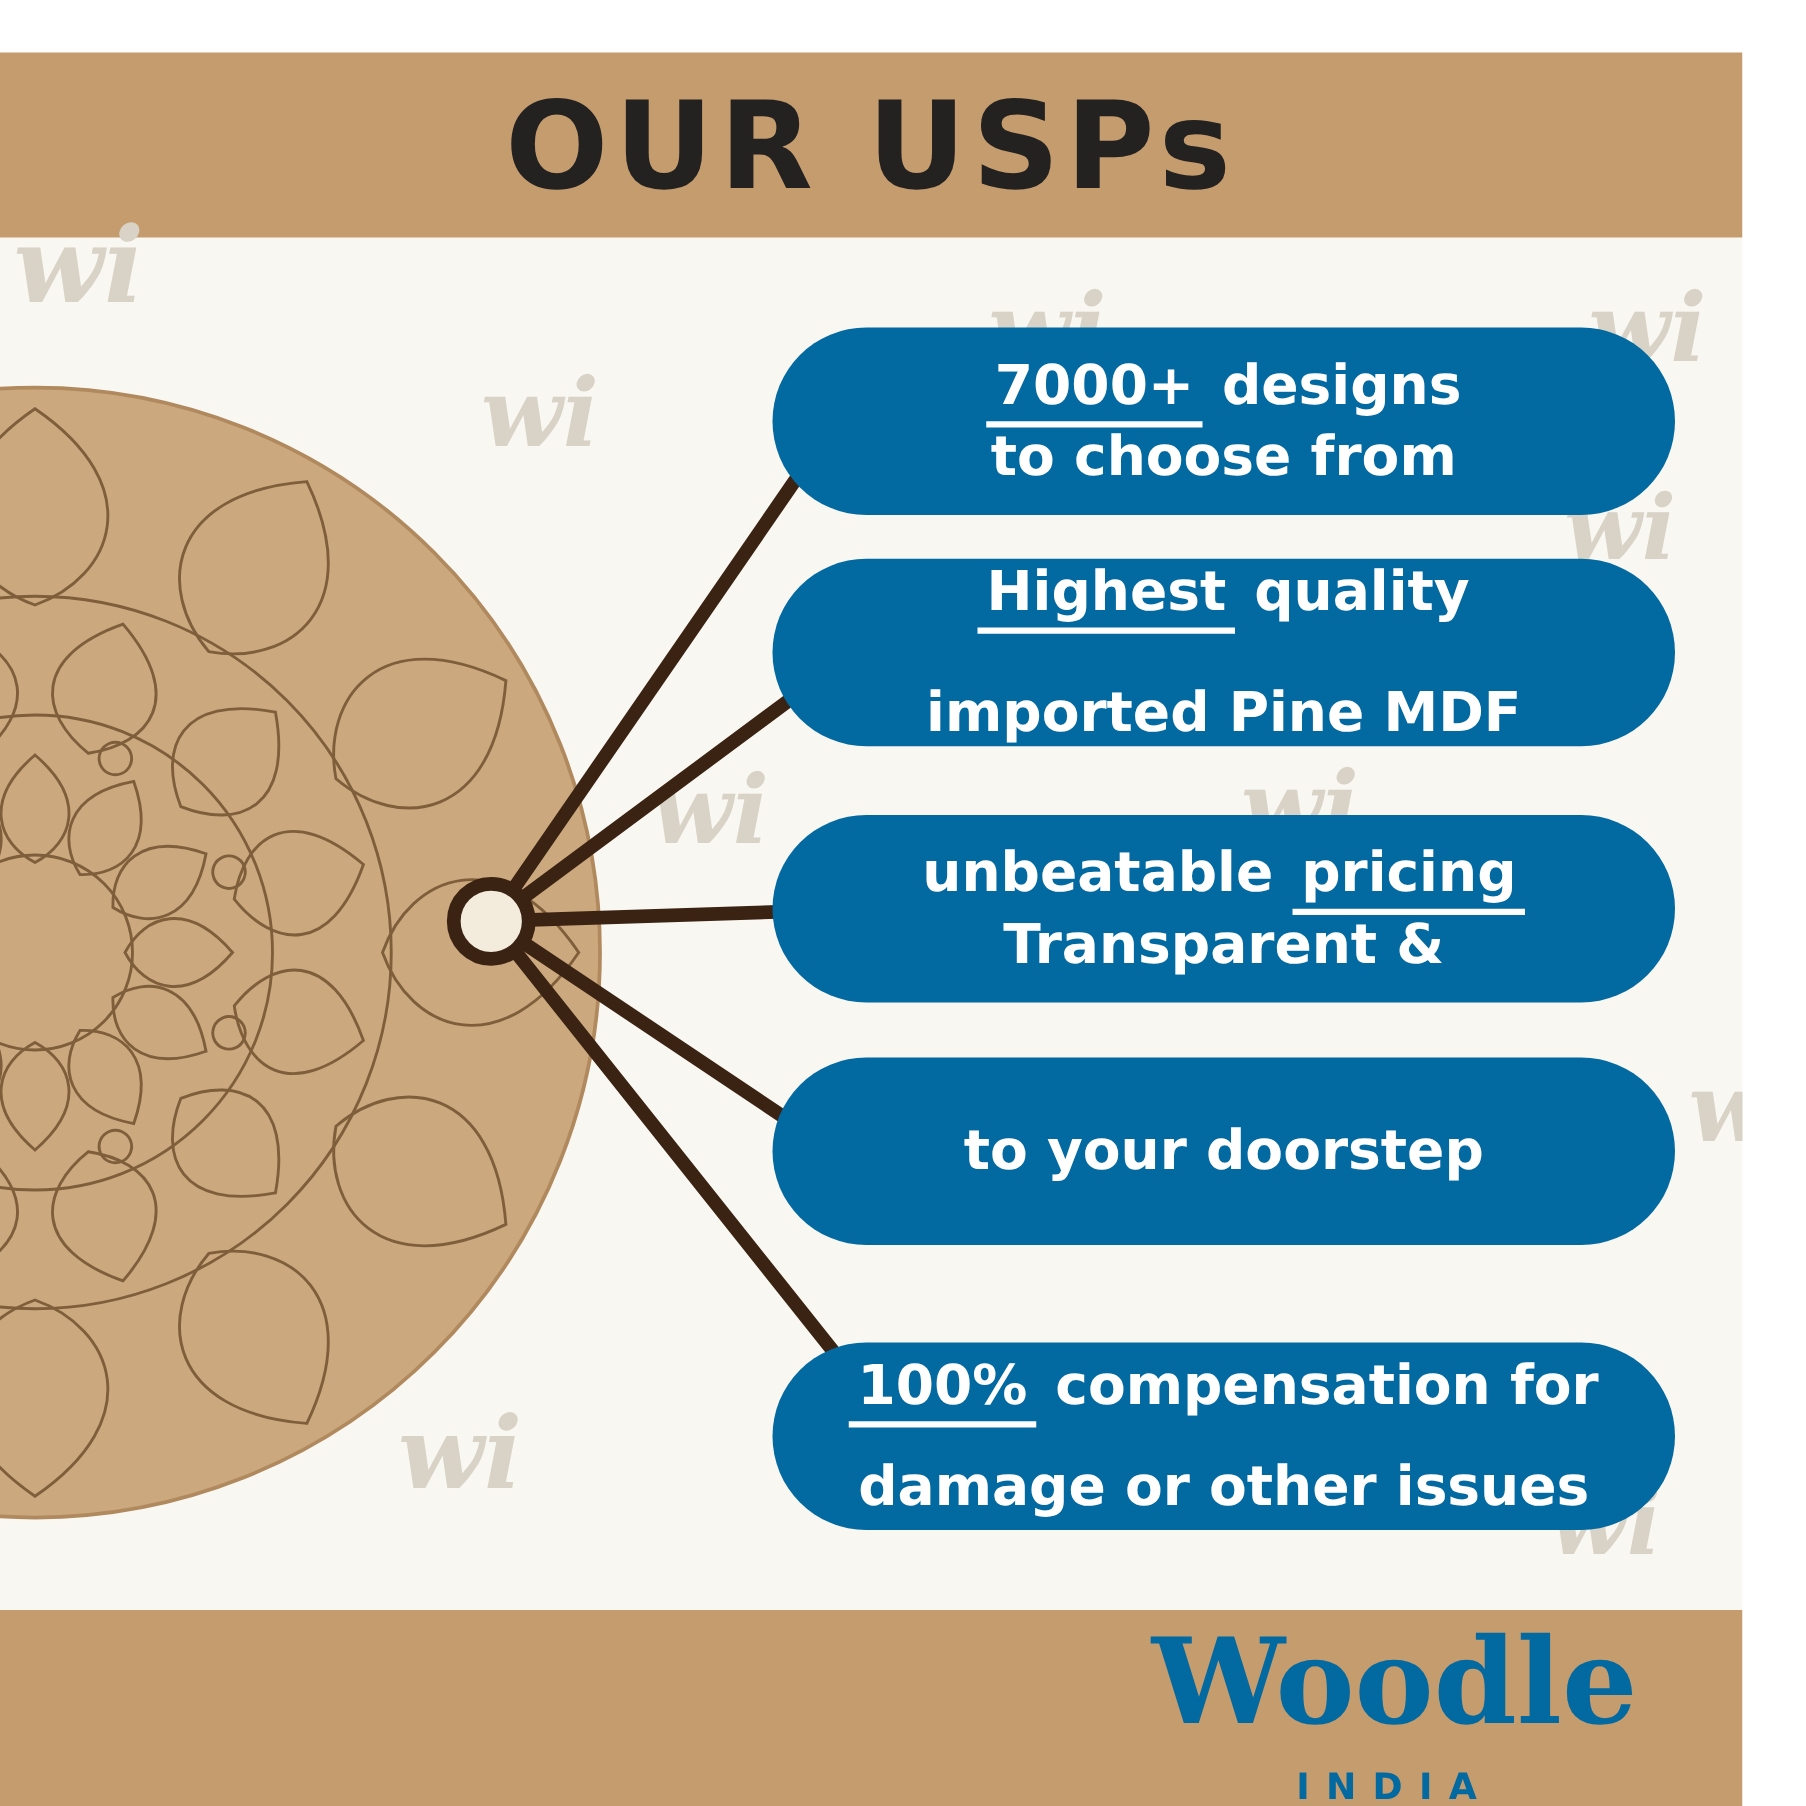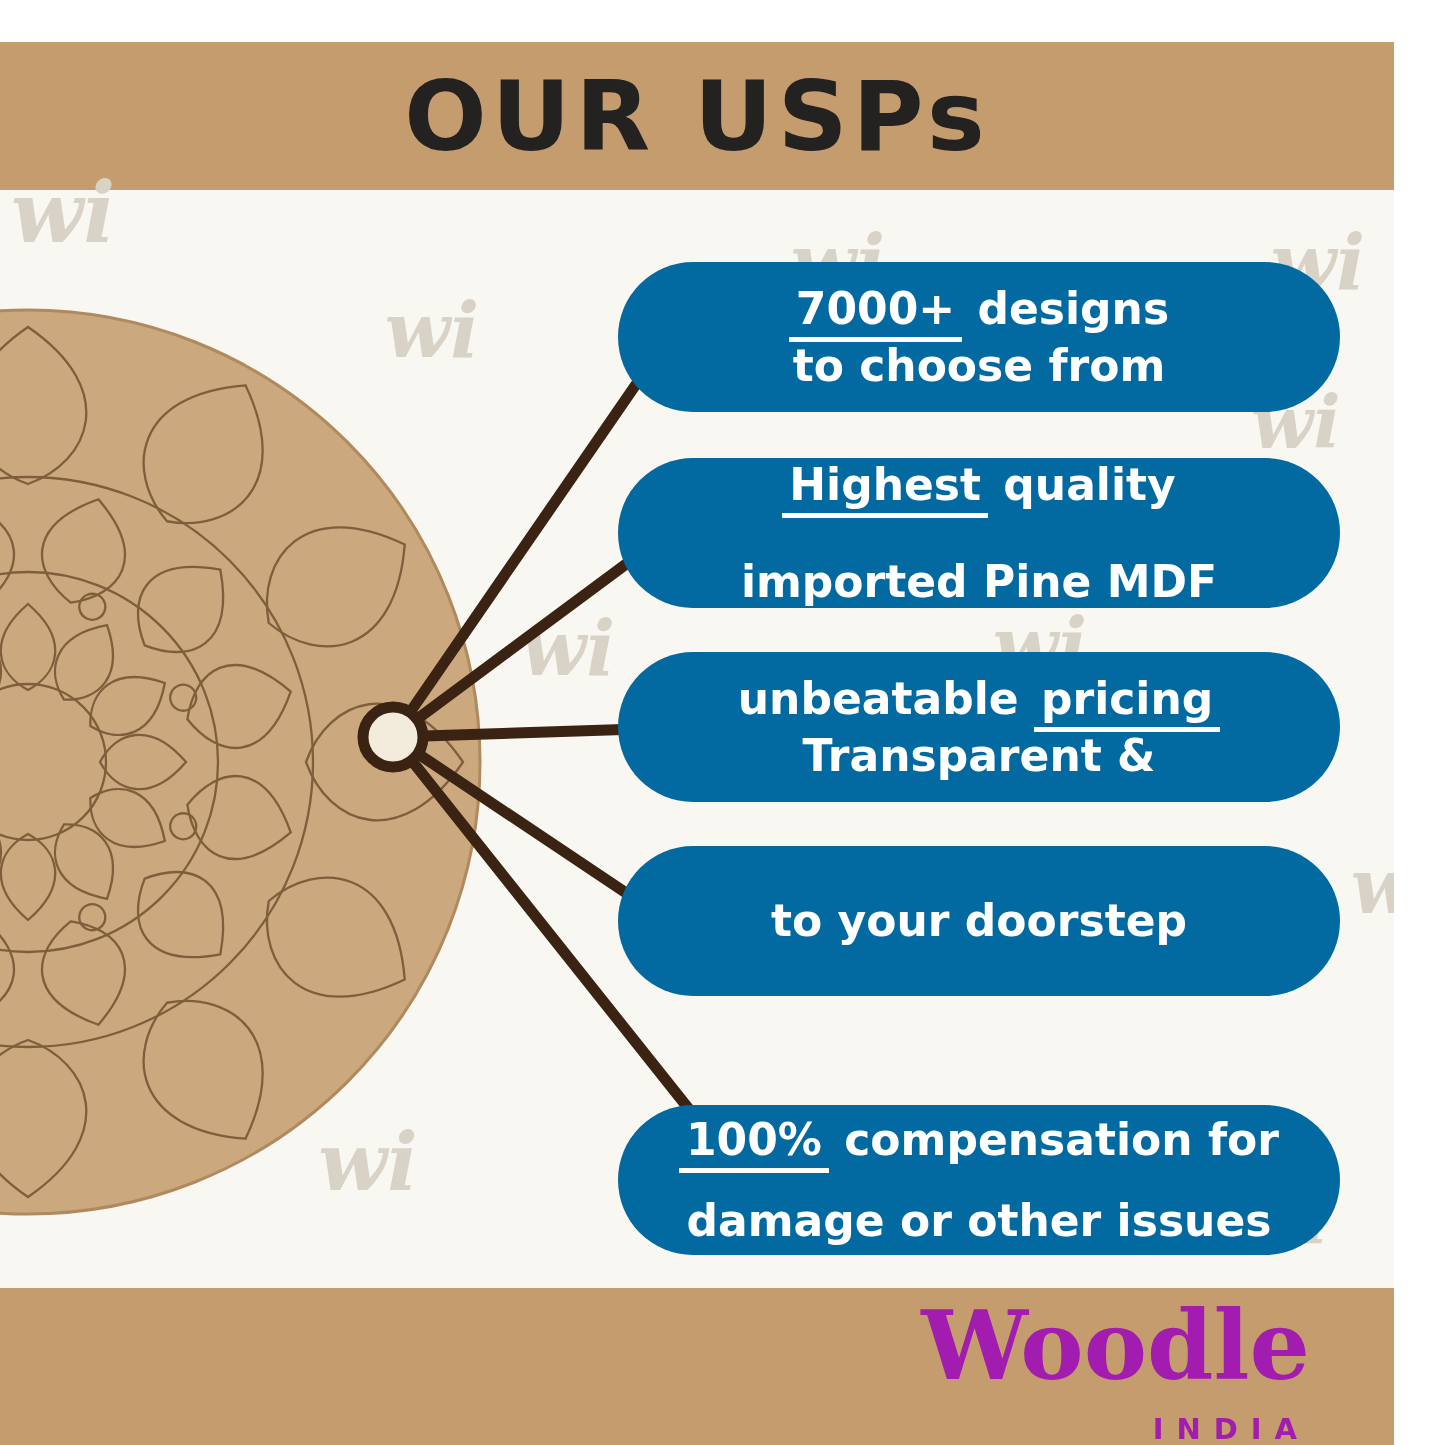--- a/index.html
+++ b/index.html
@@ -7,21 +7,21 @@
   .band{position:absolute;left:0;width:100%;background:#C59C6E;z-index:0;}
   .header-band{top:42px;height:148px;display:flex;align-items:center;justify-content:center;}
   .page-title{margin:0;font-size:97px;font-weight:bold;letter-spacing:5px;color:#232221;}
   .content-bg{position:absolute;left:0;top:190px;width:100%;height:1098px;background:#F9F7F1;z-index:0;}
   .wm{position:absolute;transform:translate(-50%,-50%);font-family:"DejaVu Serif","Liberation Serif",serif;font-style:italic;font-weight:bold;color:#D8D3C6;z-index:1;user-select:none;}
   .art{position:absolute;left:0;top:0;z-index:2;}
   .pill{position:absolute;left:618px;width:722px;height:150px;background:#0369a1;border-radius:80px;color:#ffffff;display:flex;flex-direction:column;align-items:center;justify-content:center;text-align:center;font-size:44px;font-weight:bold;line-height:1.3;z-index:3;padding:0 12px;box-sizing:border-box;}
   .u{border-bottom:5px solid #ffffff;padding:0 7px 3px;}
   .u:empty{display:none;}
   .footer-band{top:1288px;height:157px;}
-  .logo{position:absolute;right:84px;top:1296px;text-align:right;color:#a21caf;z-index:4;}
+  .logo{position:absolute;right:84px;top:1296px;text-align:center;color:#0369a1;z-index:4;}
   .brand{font-family:"DejaVu Serif","Liberation Serif",serif;font-weight:bold;font-size:95px;line-height:1.05;}
   .country{font-size:29px;font-weight:bold;letter-spacing:13px;margin-top:16px;}
 </style>
 </head>
 <body>
 
 <div class="canvas">
 
   <div class="content-bg"></div>
 
@@ -109,35 +109,35 @@
       <line x1="393" y1="737" x2="700" y2="1123"></line>
     </g>
     <circle cx="393" cy="737" r="30" fill="#F3EBDB" stroke="#3A2313" stroke-width="11"></circle>
   </svg>
 
   <div class="pill" style="top:262px;">
     <div class="pill-line"><span></span><span class="u">7000+</span><span> designs</span></div>
     <div class="pill-line"><span>to choose from</span><span></span></div>
   </div>
 
-  <div class="pill" style="top:458px;gap:40px;">
+  <div class="pill" style="top:447px;gap:40px;">
     <div class="pill-line"><span></span><span class="u">Highest</span><span> quality</span></div>
     <div class="pill-line"><span>imported Pine MDF</span><span></span></div>
   </div>
 
   <div class="pill" style="top:652px;">
     <div class="pill-line"><span>unbeatable </span><span class="u">pricing</span><span></span></div>
     <div class="pill-line"><span>Transparent &amp;</span><span></span></div>
   </div>
 
   <div class="pill" style="top:846px;">
     <div class="pill-line"><span>to your doorstep</span><span></span></div>
   </div>
 
-  <div class="pill" style="top:1105px;gap:24px;">
+  <div class="pill" style="top:1074px;gap:24px;">
     <div class="pill-line"><span></span><span class="u">100%</span><span> compensation for</span></div>
     <div class="pill-line"><span>damage or other issues</span><span></span></div>
   </div>
 
   <footer class="band footer-band"></footer>
   <div class="logo">
     <div class="brand">Woodle</div>
     <div class="country">INDIA</div>
   </div>
 

